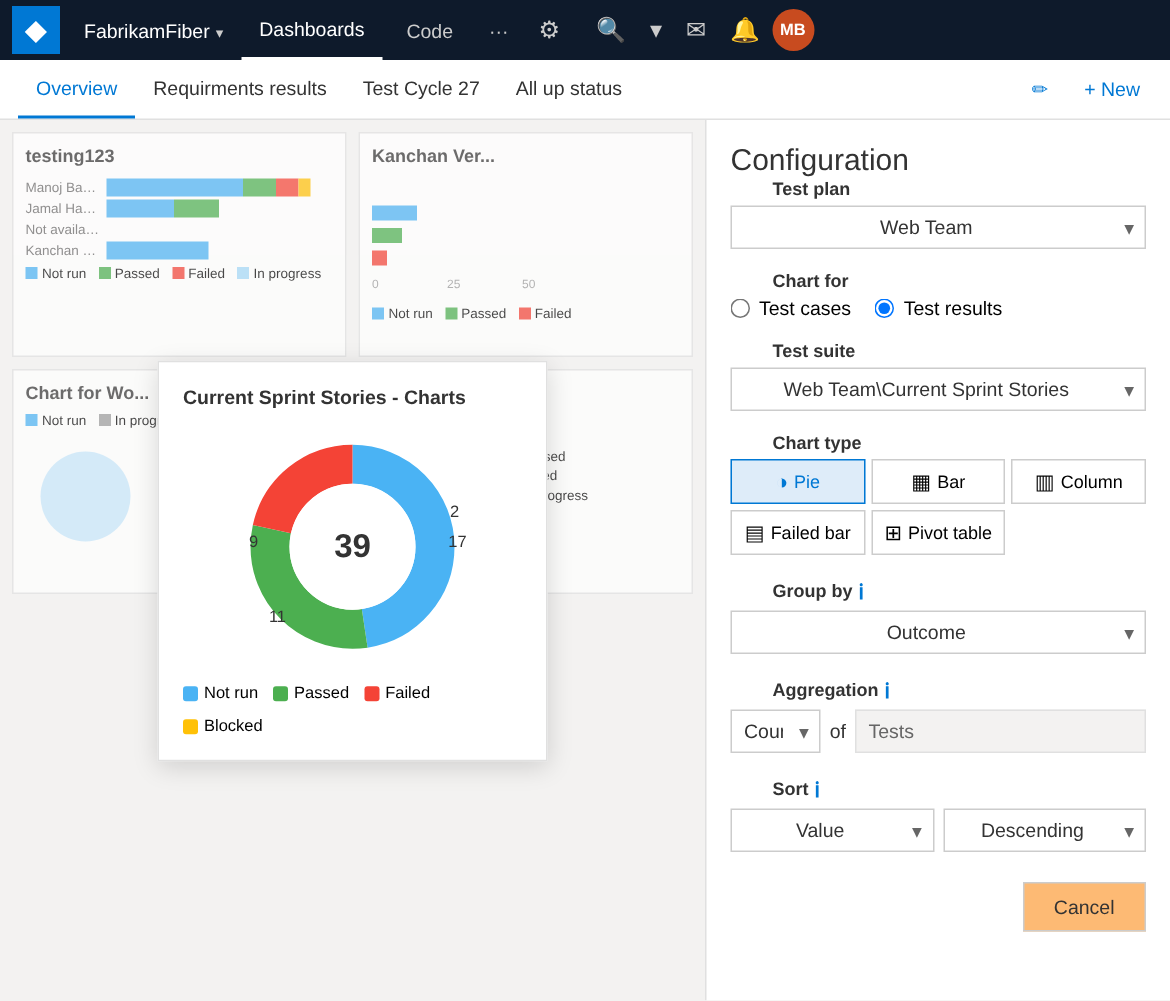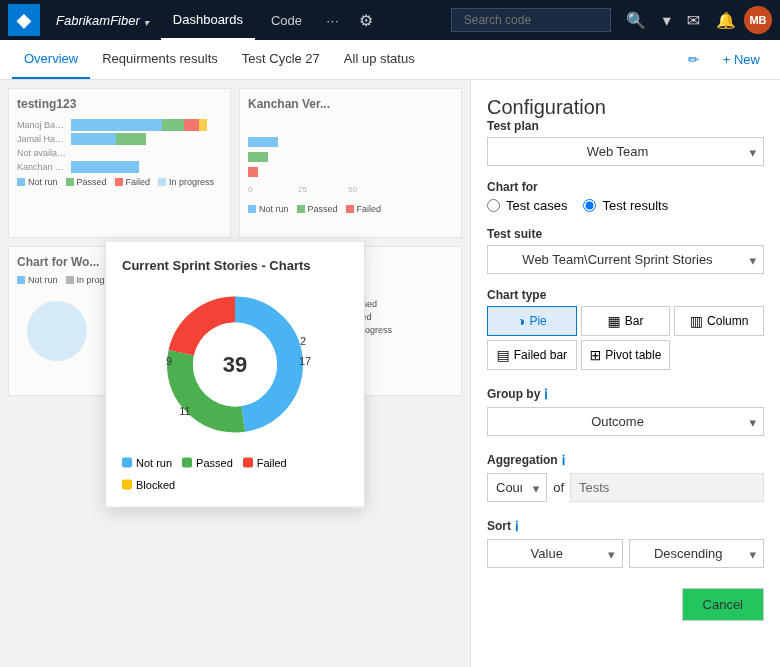--- a/index.html
+++ b/index.html
@@ -18,21 +18,21 @@
       width: 32px; height: 32px;
       background: #0078d4;
       display: flex; align-items: center; justify-content: center;
       color: white; font-size: 18px; font-weight: bold;
       margin-right: 4px;
     }
     .nav-brand {
       color: #fff;
       font-size: 13px;
       padding: 0 8px;
-      display: flex; align-items: flex-end; gap: 4px; font-style: italic;
+      display: flex; align-items: flex-end; gap: 4px;
     }
     .nav-brand .chevron { font-size: 10px; color: #ccc; }
     .nav-tab {
       color: #ccc;
       font-size: 13px;
       padding: 0 12px;
       height: 40px;
       display: flex; align-items: center;
       cursor: pointer;
     }
@@ -195,21 +195,21 @@
     }
 
     .form-group {
       margin-bottom: 14px;
     }
     .form-label {
       font-size: 12px;
       font-weight: 600;
       color: #333;
       margin-bottom: 4px;
-      display: flex; align-items: center; gap: 4px;
+      display: flex; align-items: center; gap: 4px; margin-left: 28px;
     }
     .form-label .info-icon {
       color: #0078d4;
       font-size: 14px;
       cursor: pointer;
     }
     .select-wrapper {
       position: relative;
       width: 100%;
     }
@@ -292,21 +292,21 @@
     }
     .btn-save {
       background: #0078d4;
       color: #fff;
       border: none;
       padding: 8px 20px;
       font-size: 13px;
       cursor: pointer;
     }
     .btn-cancel {
-      background: #22c55e;
+      background: #fdba74;
       color: #333;
       border: 1px solid #ccc;
       padding: 8px 20px;
       font-size: 13px;
       cursor: pointer;
     }
 
     
     .legend-row {
       display: flex; gap: 8px; flex-wrap: wrap; font-size: 10px; margin-top: 4px;
@@ -330,21 +330,20 @@
     <span class="chevron">▾</span>
   </div>
   <div class="nav-tab active">
     <span>Dashboards</span>
   </div>
   <div class="nav-tab">
     <span>Code</span>
   </div>
   <div class="nav-dots">···</div>
   <div class="nav-settings">⚙</div>
-  <input class="nav-search" type="text" placeholder="Search code" style="">
   <div class="nav-icons">
     <span class="nav-icon">🔍</span>
     <span class="nav-icon">▾</span>
     <span class="nav-icon">✉</span>
     <span class="nav-icon">🔔</span>
   </div>
   <div class="nav-avatar">MB</div>
 </nav>
 
 <div class="sub-tabs">

